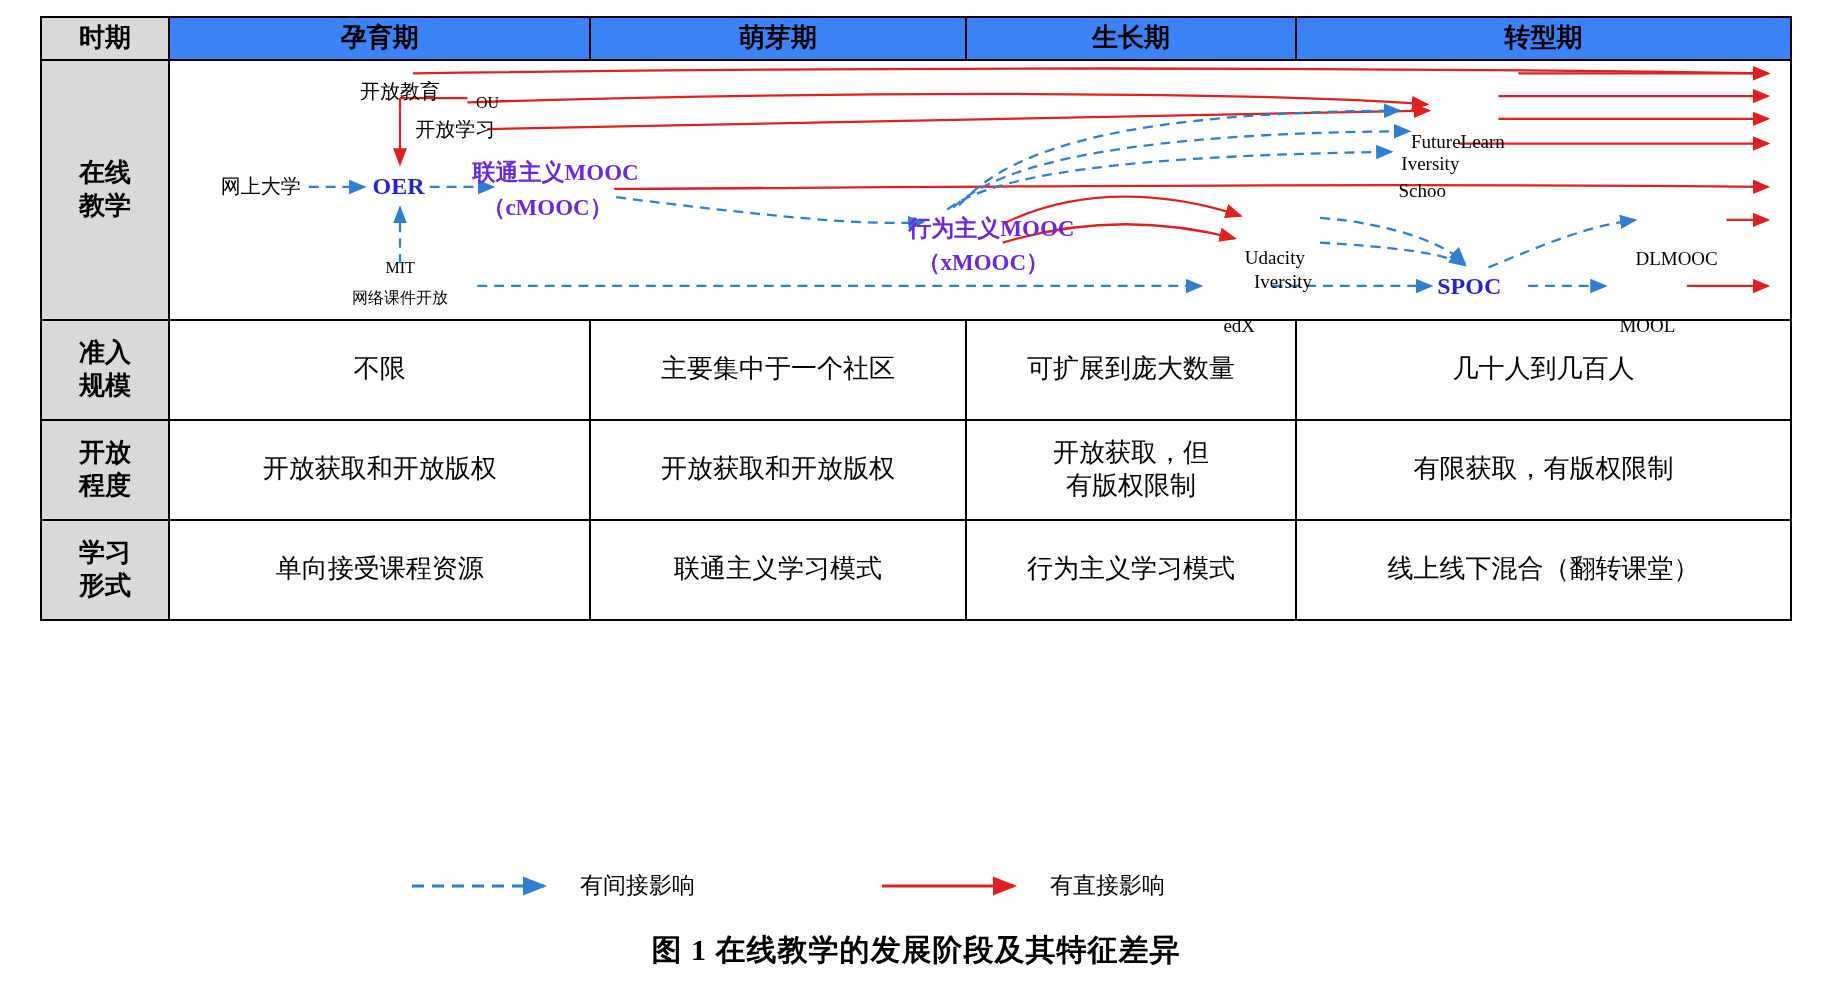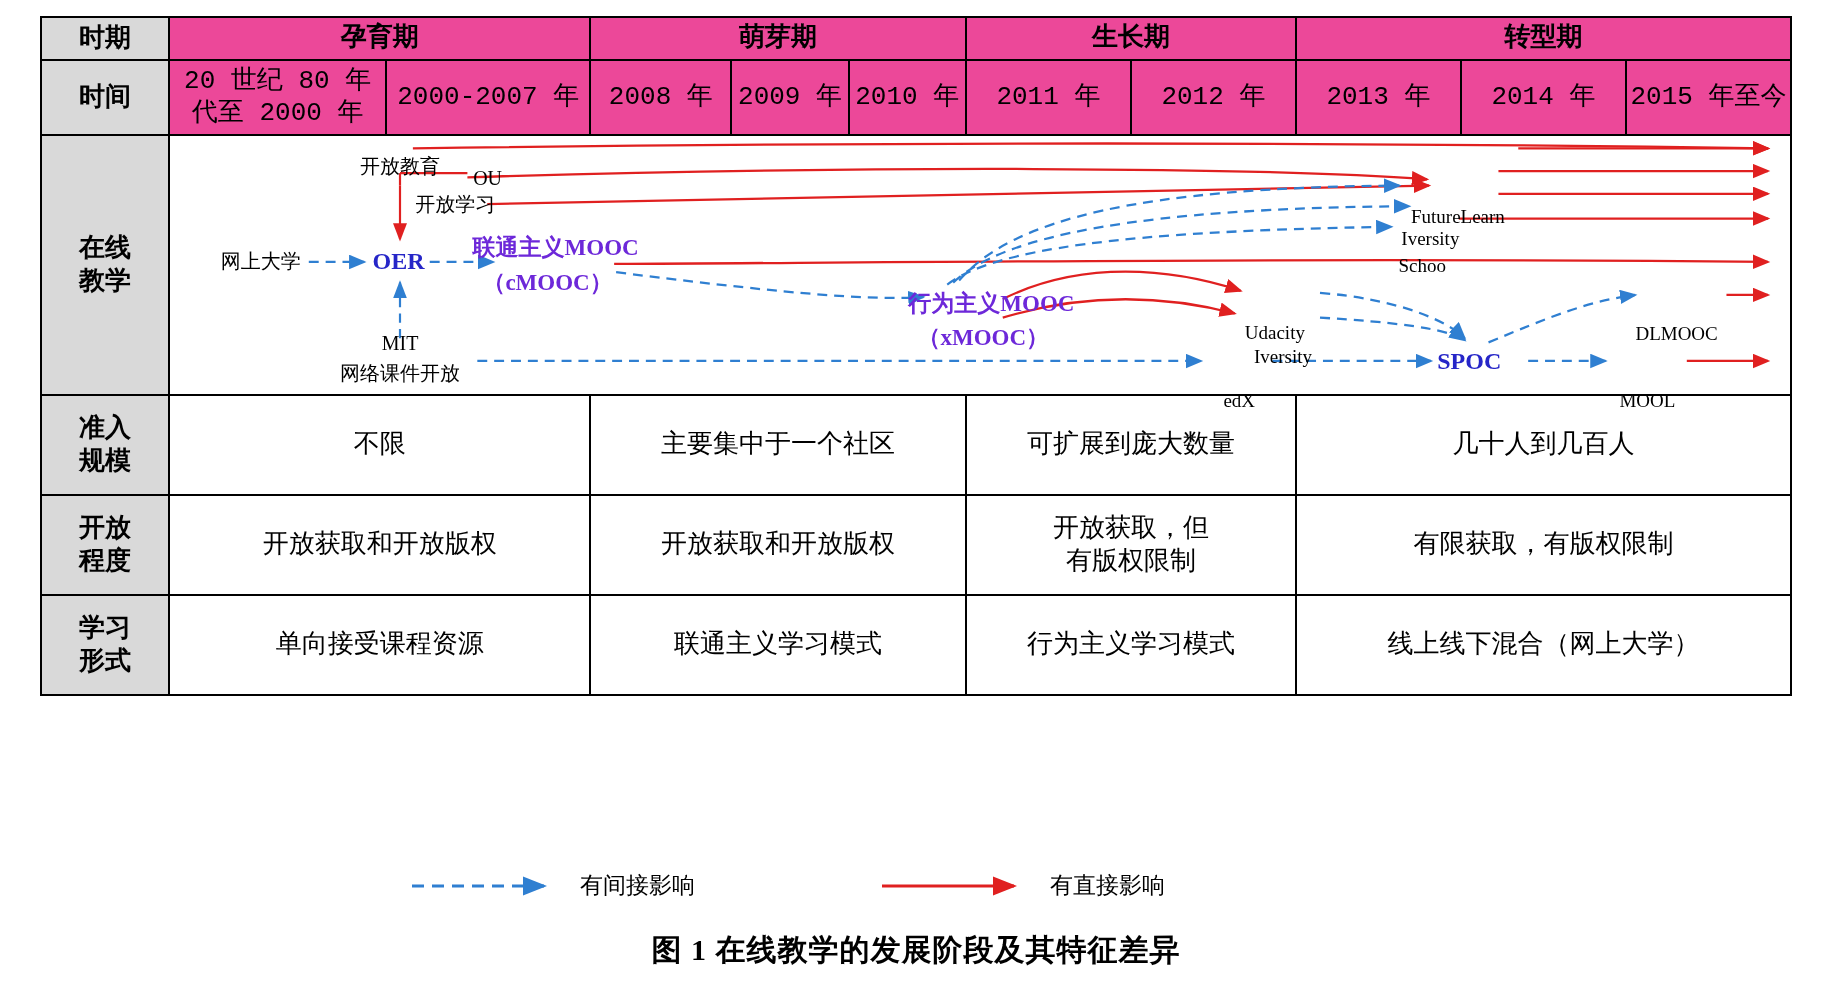--- a/index.html
+++ b/index.html
@@ -21,36 +21,36 @@
     table-layout:fixed;
   }
   table.matrix td{
     border:2px solid #000;
     text-align:center;
     vertical-align:middle;
     font-size:26px;
     line-height:1.25;
     padding:4px 2px;
   }
-  .hdr{background:#ec4899;font-weight:bold;font-family:Liberation Mono, monospace;}
+  .hdr{background:#3b82f6;font-weight:bold;}
   .rowlabel{background:#d9d9d9;font-weight:bold;font-size:27px;width:118px;}
   .period-head{font-size:30px;font-weight:bold;}
   .time-cell{font-size:25px;font-weight:normal;}
   .tall{height:250px;}
   .body-row td{font-size:27px;height:90px;}
 
   
   .diagram-cell{position:relative;padding:0;height:250px;}
   .diagram{position:absolute;left:0;top:0;width:100%;height:100%;}
   .diagram svg{position:absolute;left:0;top:0;width:100%;height:100%;}
   .lbl{position:absolute;white-space:nowrap;transform:translate(-50%,-50%);}
   .lbl.black{color:#000;font-size:20px;text-align:right;}
   .lbl.blue-bold{color:#2626c8;font-weight:bold;font-size:24px;}
   .lbl.purple-bold{color:#6d28d9;font-weight:bold;font-size:23px;}
-  .lbl.small{font-size:20px;}
+  .lbl.small{font-size:16px;}
   .lbl.sm-en{font-size:19px;margin-top:40px;}
 
   
   .legend{
     position:absolute;
     left:40px; top:870px; width:1752px;
     height:40px;
   }
   .legend-item{position:absolute;display:flex;align-items:center;gap:20px;font-size:23px;}
   .legend-svg{display:block;}
@@ -88,33 +88,20 @@
 
     <tbody>
         <tr>
       <td class="rowlabel">时期</td>
       <td class="hdr period-head" colspan="2">孕育期</td>
       <td class="hdr period-head" colspan="3">萌芽期</td>
       <td class="hdr period-head" colspan="2">生长期</td>
       <td class="hdr period-head" colspan="3">转型期</td>
     </tr>
 
-    <tr>
-      <td class="rowlabel">时间</td>
-      <td class="hdr time-cell">20 世纪 80 年代至 2000 年</td>
-      <td class="hdr time-cell">2000-2007 年</td>
-      <td class="hdr time-cell">2008 年</td>
-      <td class="hdr time-cell">2009 年</td>
-      <td class="hdr time-cell">2010 年</td>
-      <td class="hdr time-cell">2011 年</td>
-      <td class="hdr time-cell">2012 年</td>
-      <td class="hdr time-cell">2013 年</td>
-      <td class="hdr time-cell">2014 年</td>
-      <td class="hdr time-cell">2015 年至今</td>
-    </tr>
 
     <tr>
       <td class="rowlabel tall"><span style="white-space:pre-line">在线
 教学</span></td>
       <td class="diagram-cell" colspan="10">
         <div class="diagram">
           <svg viewBox="0 0 1634 250" preserveAspectRatio="none">
             <defs>
               <marker id="ar" markerWidth="9" markerHeight="9" refX="7" refY="3.2" orient="auto">
                 <path d="M0,0 L8,3.2 L0,6.4 z" fill="#e02020"></path>
@@ -214,21 +201,21 @@
 有版权限制</td>
       <td colspan="3">有限获取，有版权限制</td>
     </tr>
 
     <tr class="body-row">
       <td class="rowlabel"><span style="white-space:pre-line">学习
 形式</span></td>
       <td colspan="2">单向接受课程资源</td>
       <td colspan="3">联通主义学习模式</td>
       <td colspan="2">行为主义学习模式</td>
-      <td colspan="3">线上线下混合（网上大学）</td>
+      <td colspan="3">线上线下混合（翻转课堂）</td>
     </tr>
   </tbody>
     </table>
 
   <div class="legend">
     <div class="legend-item" style="left:370px;top:0">
       <svg class="legend-svg" width="150" height="20">
         <defs>
             <marker id="lb" markerWidth="9" markerHeight="9" refX="7" refY="3.2" orient="auto">
               <path d="M0,0 L8,3.2 L0,6.4 z" fill="#2f7fd1"></path>

